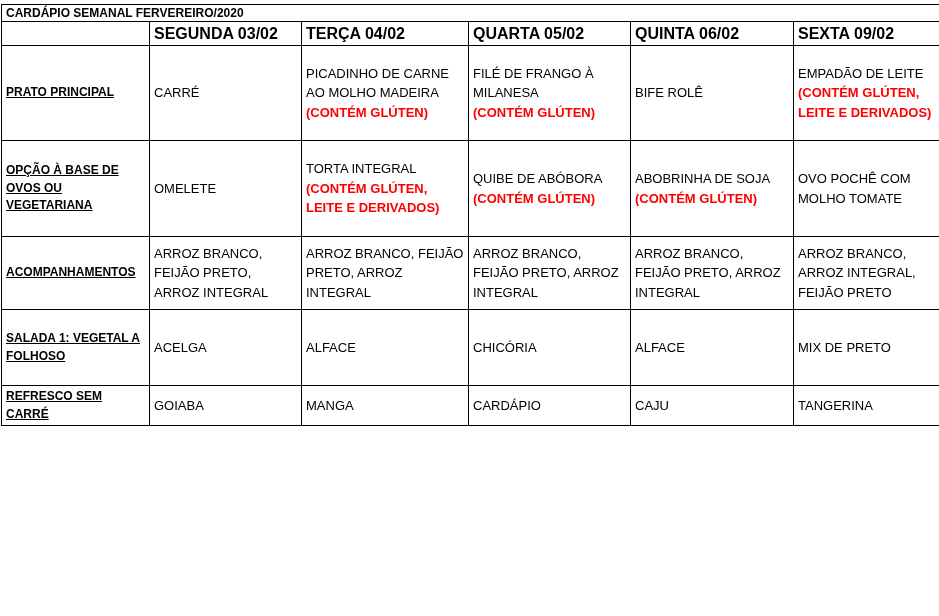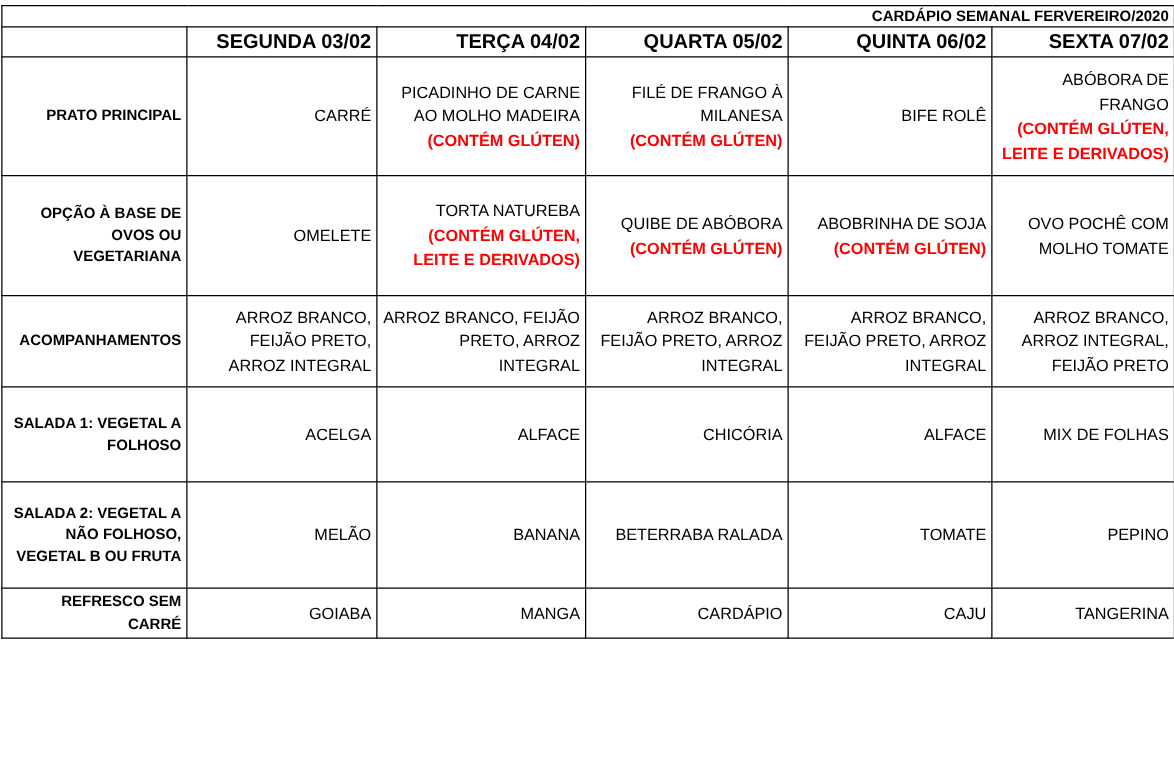--- a/index.html
+++ b/index.html
@@ -11,40 +11,41 @@
   }
   body { width: 939px; height: 616px; overflow: hidden; }
   .menu-table {
     border-collapse: collapse;
     table-layout: fixed;
     width: 938px;
     margin: 4px 0 0 1px;
   }
   .menu-table td {
     border: 1px solid #000000;
-    text-align: right;
+    text-align: left;
     vertical-align: middle;
     padding: 1px 4px;
     overflow: hidden;
   }
   .title-cell {
     font-weight: bold;
     font-size: 12px;
     height: 17px;
     padding: 0 2px;
   }
   .day-header {
     font-weight: bold;
     font-size: 16px;
     height: 24px;
   }
   .row-label {
     font-weight: bold;
     font-size: 12px;
     line-height: 1.45;
+    text-decoration: underline;
   }
   .cell-text {
     font-size: 13px;
     line-height: 1.5;
   }
   .cell-note {
     font-size: 13px;
     font-weight: bold;
     color: #ff0000;
     line-height: 1.5;
@@ -76,21 +77,21 @@
       <tr>
     <td class="title-cell" colspan="6">CARDÁPIO SEMANAL FERVEREIRO/2020</td>
   </tr>
 
   <tr>
     <td class="day-header"></td>
     <td class="day-header">SEGUNDA 03/02</td>
     <td class="day-header">TERÇA 04/02</td>
     <td class="day-header">QUARTA 05/02</td>
     <td class="day-header">QUINTA 06/02</td>
-    <td class="day-header">SEXTA 07/02</td>
+    <td class="day-header">SEXTA 09/02</td>
   </tr>
 
   <tr class="h-r0">
     <td class="row-label">PRATO PRINCIPAL</td>
     <td>
       <div class="cell-text">CARRÉ</div>
 
     </td>
     <td>
       <div class="cell-text">PICADINHO DE CARNE AO MOLHO MADEIRA</div>
@@ -98,33 +99,33 @@
     </td>
     <td>
       <div class="cell-text">FILÉ DE FRANGO À MILANESA</div>
       <div class="cell-note">(CONTÉM GLÚTEN)</div>
     </td>
     <td>
       <div class="cell-text">BIFE ROLÊ</div>
 
     </td>
     <td>
-      <div class="cell-text">ABÓBORA DE FRANGO</div>
+      <div class="cell-text">EMPADÃO DE LEITE</div>
       <div class="cell-note">(CONTÉM GLÚTEN, LEITE E DERIVADOS)</div>
     </td>
   </tr>
 
   <tr class="h-r1">
     <td class="row-label">OPÇÃO À BASE DE OVOS OU VEGETARIANA</td>
     <td>
       <div class="cell-text">OMELETE</div>
 
     </td>
     <td>
-      <div class="cell-text">TORTA NATUREBA</div>
+      <div class="cell-text">TORTA INTEGRAL</div>
       <div class="cell-note">(CONTÉM GLÚTEN, LEITE E DERIVADOS)</div>
     </td>
     <td>
       <div class="cell-text">QUIBE DE ABÓBORA</div>
       <div class="cell-note">(CONTÉM GLÚTEN)</div>
     </td>
     <td>
       <div class="cell-text">ABOBRINHA DE SOJA</div>
       <div class="cell-note">(CONTÉM GLÚTEN)</div>
     </td>
@@ -171,48 +172,25 @@
     </td>
     <td>
       <div class="cell-text">CHICÓRIA</div>
 
     </td>
     <td>
       <div class="cell-text">ALFACE</div>
 
     </td>
     <td>
-      <div class="cell-text">MIX DE FOLHAS</div>
-
-    </td>
-  </tr>
-
-  <tr class="h-r5">
-    <td class="row-label">SALADA 2: VEGETAL A NÃO FOLHOSO, VEGETAL B OU FRUTA</td>
-    <td>
-      <div class="cell-text">MELÃO</div>
-
-    </td>
-    <td>
-      <div class="cell-text">BANANA</div>
-
-    </td>
-    <td>
-      <div class="cell-text">BETERRABA RALADA</div>
-
-    </td>
-    <td>
-      <div class="cell-text">TOMATE</div>
-
-    </td>
-    <td>
-      <div class="cell-text">PEPINO</div>
-
-    </td>
-  </tr>
+      <div class="cell-text">MIX DE PRETO</div>
+
+    </td>
+  </tr>
+
 
 
   <tr class="h-r7">
     <td class="row-label">REFRESCO SEM CARRÉ</td>
     <td>
       <div class="cell-text">GOIABA</div>
 
     </td>
     <td>
       <div class="cell-text">MANGA</div>

